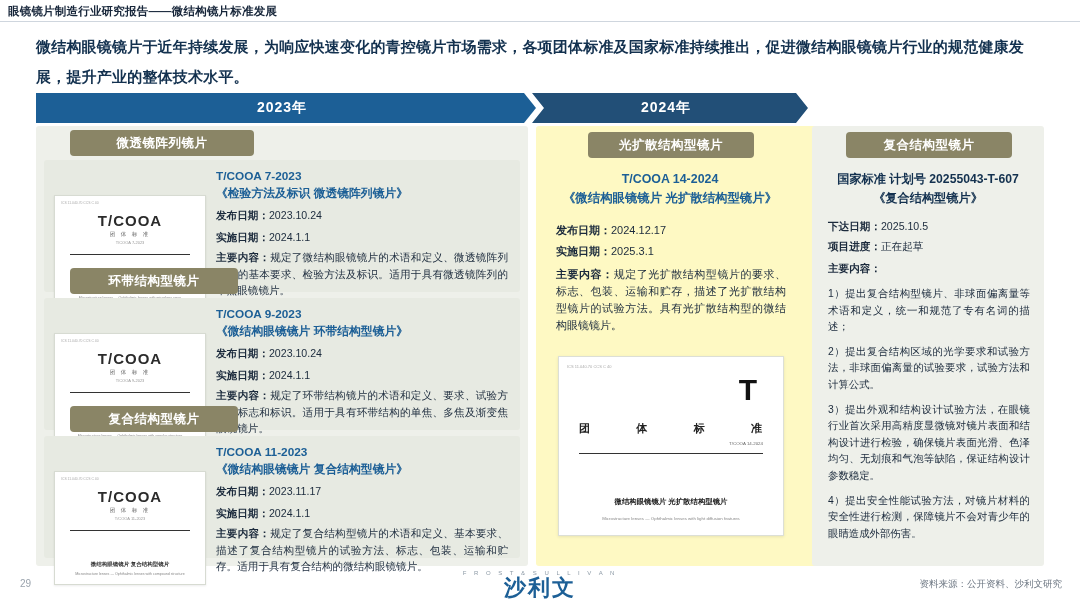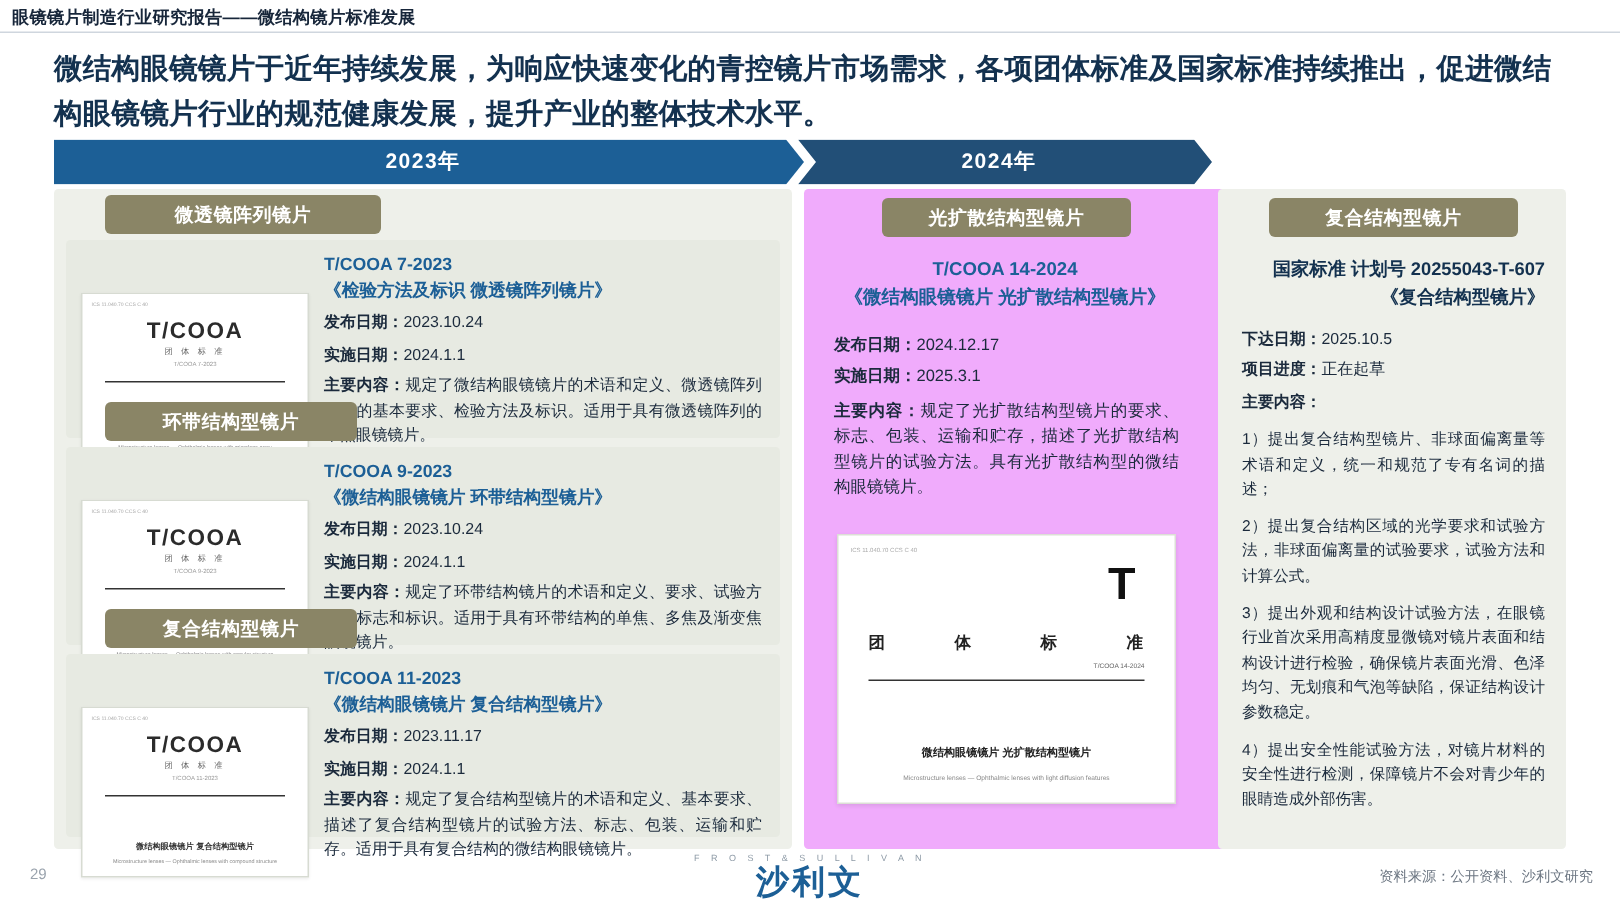--- a/index.html
+++ b/index.html
@@ -16,21 +16,21 @@
     display:flex;align-items:center;
   }
   .doc-header .t{
     font-size:11.5px;font-weight:bold;color:#17263a;padding-left:8px;letter-spacing:0.2px;
   }
   .rule{
     position:absolute;left:0;top:21px;width:1080px;height:1px;background:#cfd6de;
   }
   .headline{
     position:absolute;left:36px;top:32px;width:1010px;
-    font-size:19px;line-height:30px;font-weight:bold;color:#13314f;
+    font-size:15px;line-height:30px;font-weight:bold;color:#13314f;
     letter-spacing:0.2px;
   }
 
   
   .ribbon{position:absolute;left:36px;top:93px;width:1008px;height:30px;text-decoration:underline;}
   .chev{
     position:absolute;top:0;height:30px;
     display:flex;align-items:center;justify-content:center;
     color:#ffffff;font-size:14px;font-weight:bold;letter-spacing:1px;
   }
@@ -39,21 +39,21 @@
   .chev.c2{left:496px;width:276px;background:#224f77;
     clip-path:polygon(0 0,264px 0,276px 50%,264px 100%,0 100%,12px 50%);}
   .chev.c3{left:748px;width:240px;background:#0f172a;
     clip-path:polygon(0 0,240px 0,240px 100%,0 100%,12px 50%);margin-top:41px;}
   .chev span{transform:translateX(-4px);}
 
   
   .cols{position:absolute;left:36px;top:126px;width:1008px;height:440px;}
   .col{position:absolute;top:0;background:#eef0ea;border-radius:3px;}
   .col.a{left:0;width:492px;height:440px;}
-  .col.b{left:500px;width:312px;height:440px;background:#f0abfc;}
+  .col.b{left:500px;width:312px;height:440px;background:#fef9c3;}
   .col.c{left:776px;width:232px;height:440px;background:#eef0ea;}
 
   .tag{
     position:absolute;
     background:#8a8566;color:#ffffff;font-size:12.5px;font-weight:bold;
     border-radius:4px;display:flex;align-items:center;justify-content:center;
     letter-spacing:0.5px;
   }
 
   
@@ -95,21 +95,21 @@
   .mid-thumb .tl{position:absolute;left:8px;top:7px;font-size:4px;color:#aaa;line-height:5.5px;}
   .mid-thumb .T{position:absolute;right:26px;top:16px;font-size:30px;font-weight:bold;color:#111;}
   .mid-thumb .rowword{position:absolute;left:20px;top:64px;width:184px;display:flex;justify-content:space-between;
     font-size:11px;font-weight:bold;color:#222;letter-spacing:1px;}
   .mid-thumb .code{position:absolute;right:20px;top:84px;font-size:4.4px;color:#666;}
   .mid-thumb .hr{position:absolute;left:20px;top:96px;width:184px;height:1px;background:#333;}
   .mid-thumb .cap{position:absolute;left:0;right:0;bottom:28px;text-align:center;font-size:7.4px;font-weight:bold;color:#222;}
   .mid-thumb .cap2{position:absolute;left:0;right:0;bottom:14px;text-align:center;font-size:4.4px;color:#888;}
 
   
-  .r-title{position:absolute;left:14px;top:44px;width:204px;text-align:right;
+  .r-title{position:absolute;left:14px;top:44px;width:204px;text-align:center;
     font-size:12.2px;font-weight:bold;color:#13314f;line-height:19px;}
   .r-meta{position:absolute;left:16px;top:92px;width:200px;font-size:10.6px;line-height:17px;color:#1b2a3c;}
   .r-body{position:absolute;left:16px;top:160px;width:202px;font-size:10.4px;line-height:16.6px;color:#1b2a3c;text-align:justify;}
   .r-body p{margin:0 0 8px 0;}
 
   
   .pagenum{position:absolute;left:20px;top:578px;font-size:10px;color:#9aa3ad;}
   .source{position:absolute;right:18px;top:578px;font-size:9.5px;color:#6c7682;}
   .logo{position:absolute;left:0;right:0;top:570px;text-align:center;}
   .logo .fs{font-size:6px;color:#8d9aa6;letter-spacing:3px;}

